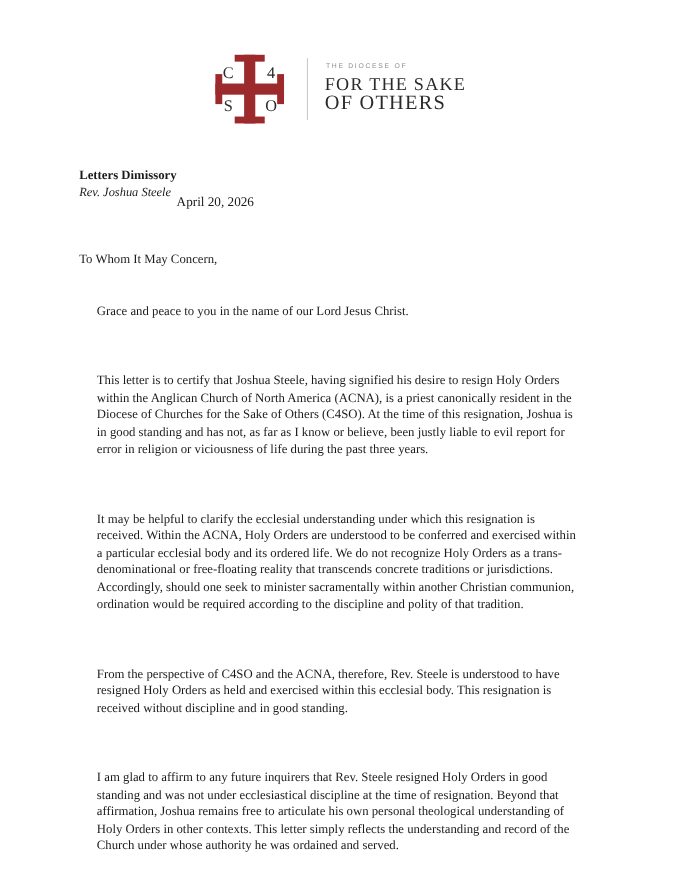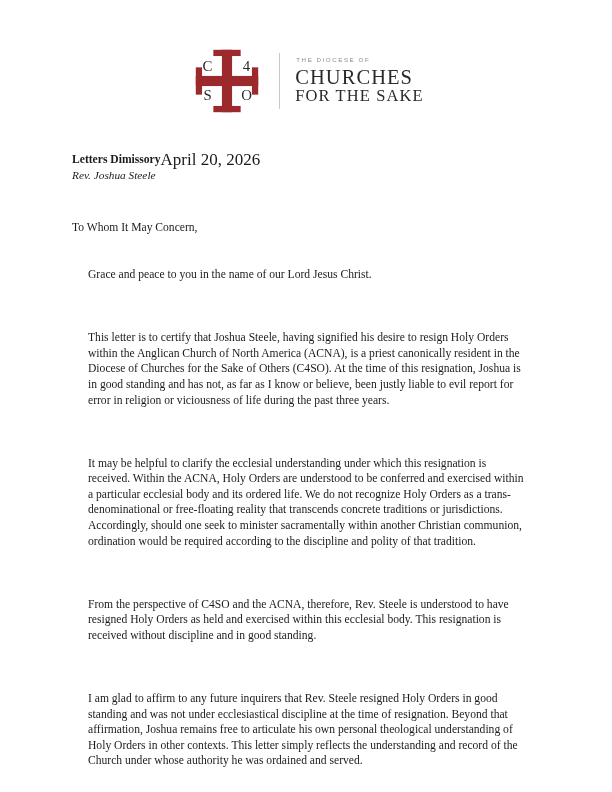--- a/index.html
+++ b/index.html
@@ -97,23 +97,24 @@
     font-size: 11.6px;
     line-height: 15px;
   }
   .subject-sub {
     font-style: italic;
     font-size: 11.3px;
     line-height: 15px;
     margin-top: 1px;
   }
   .letter-date {
-    font-size: 17px;
+    font-size: 12px;
     line-height: 15px;
     white-space: nowrap;
+    margin-top: 24px;
   }
 
   .salutation {
     margin-top: 37px;
     font-size: 11.6px;
     line-height: 15.6px;
   }
 
   p.body-par {
     margin: 16px;
@@ -180,22 +181,22 @@
           <text x="75" y="37">4</text>
           <text x="25" y="75">S</text>
           <text x="75" y="75">O</text>
         </g>
       </svg>
 
       <div class="logo-rule"></div>
 
       <div class="logo-words">
         <div class="logo-eyebrow">THE DIOCESE OF</div>
-        <div class="logo-line l1">CHURCHES</div>
         <div class="logo-line l2">FOR THE SAKE</div>
+        <div class="logo-line l3">OF OTHERS</div>
       </div>
 
     </div>
   </div>
 
   <div class="sheet">
 
     <div class="head-row">
       <div>
         <div class="subject">Letters Dimissory</div>

